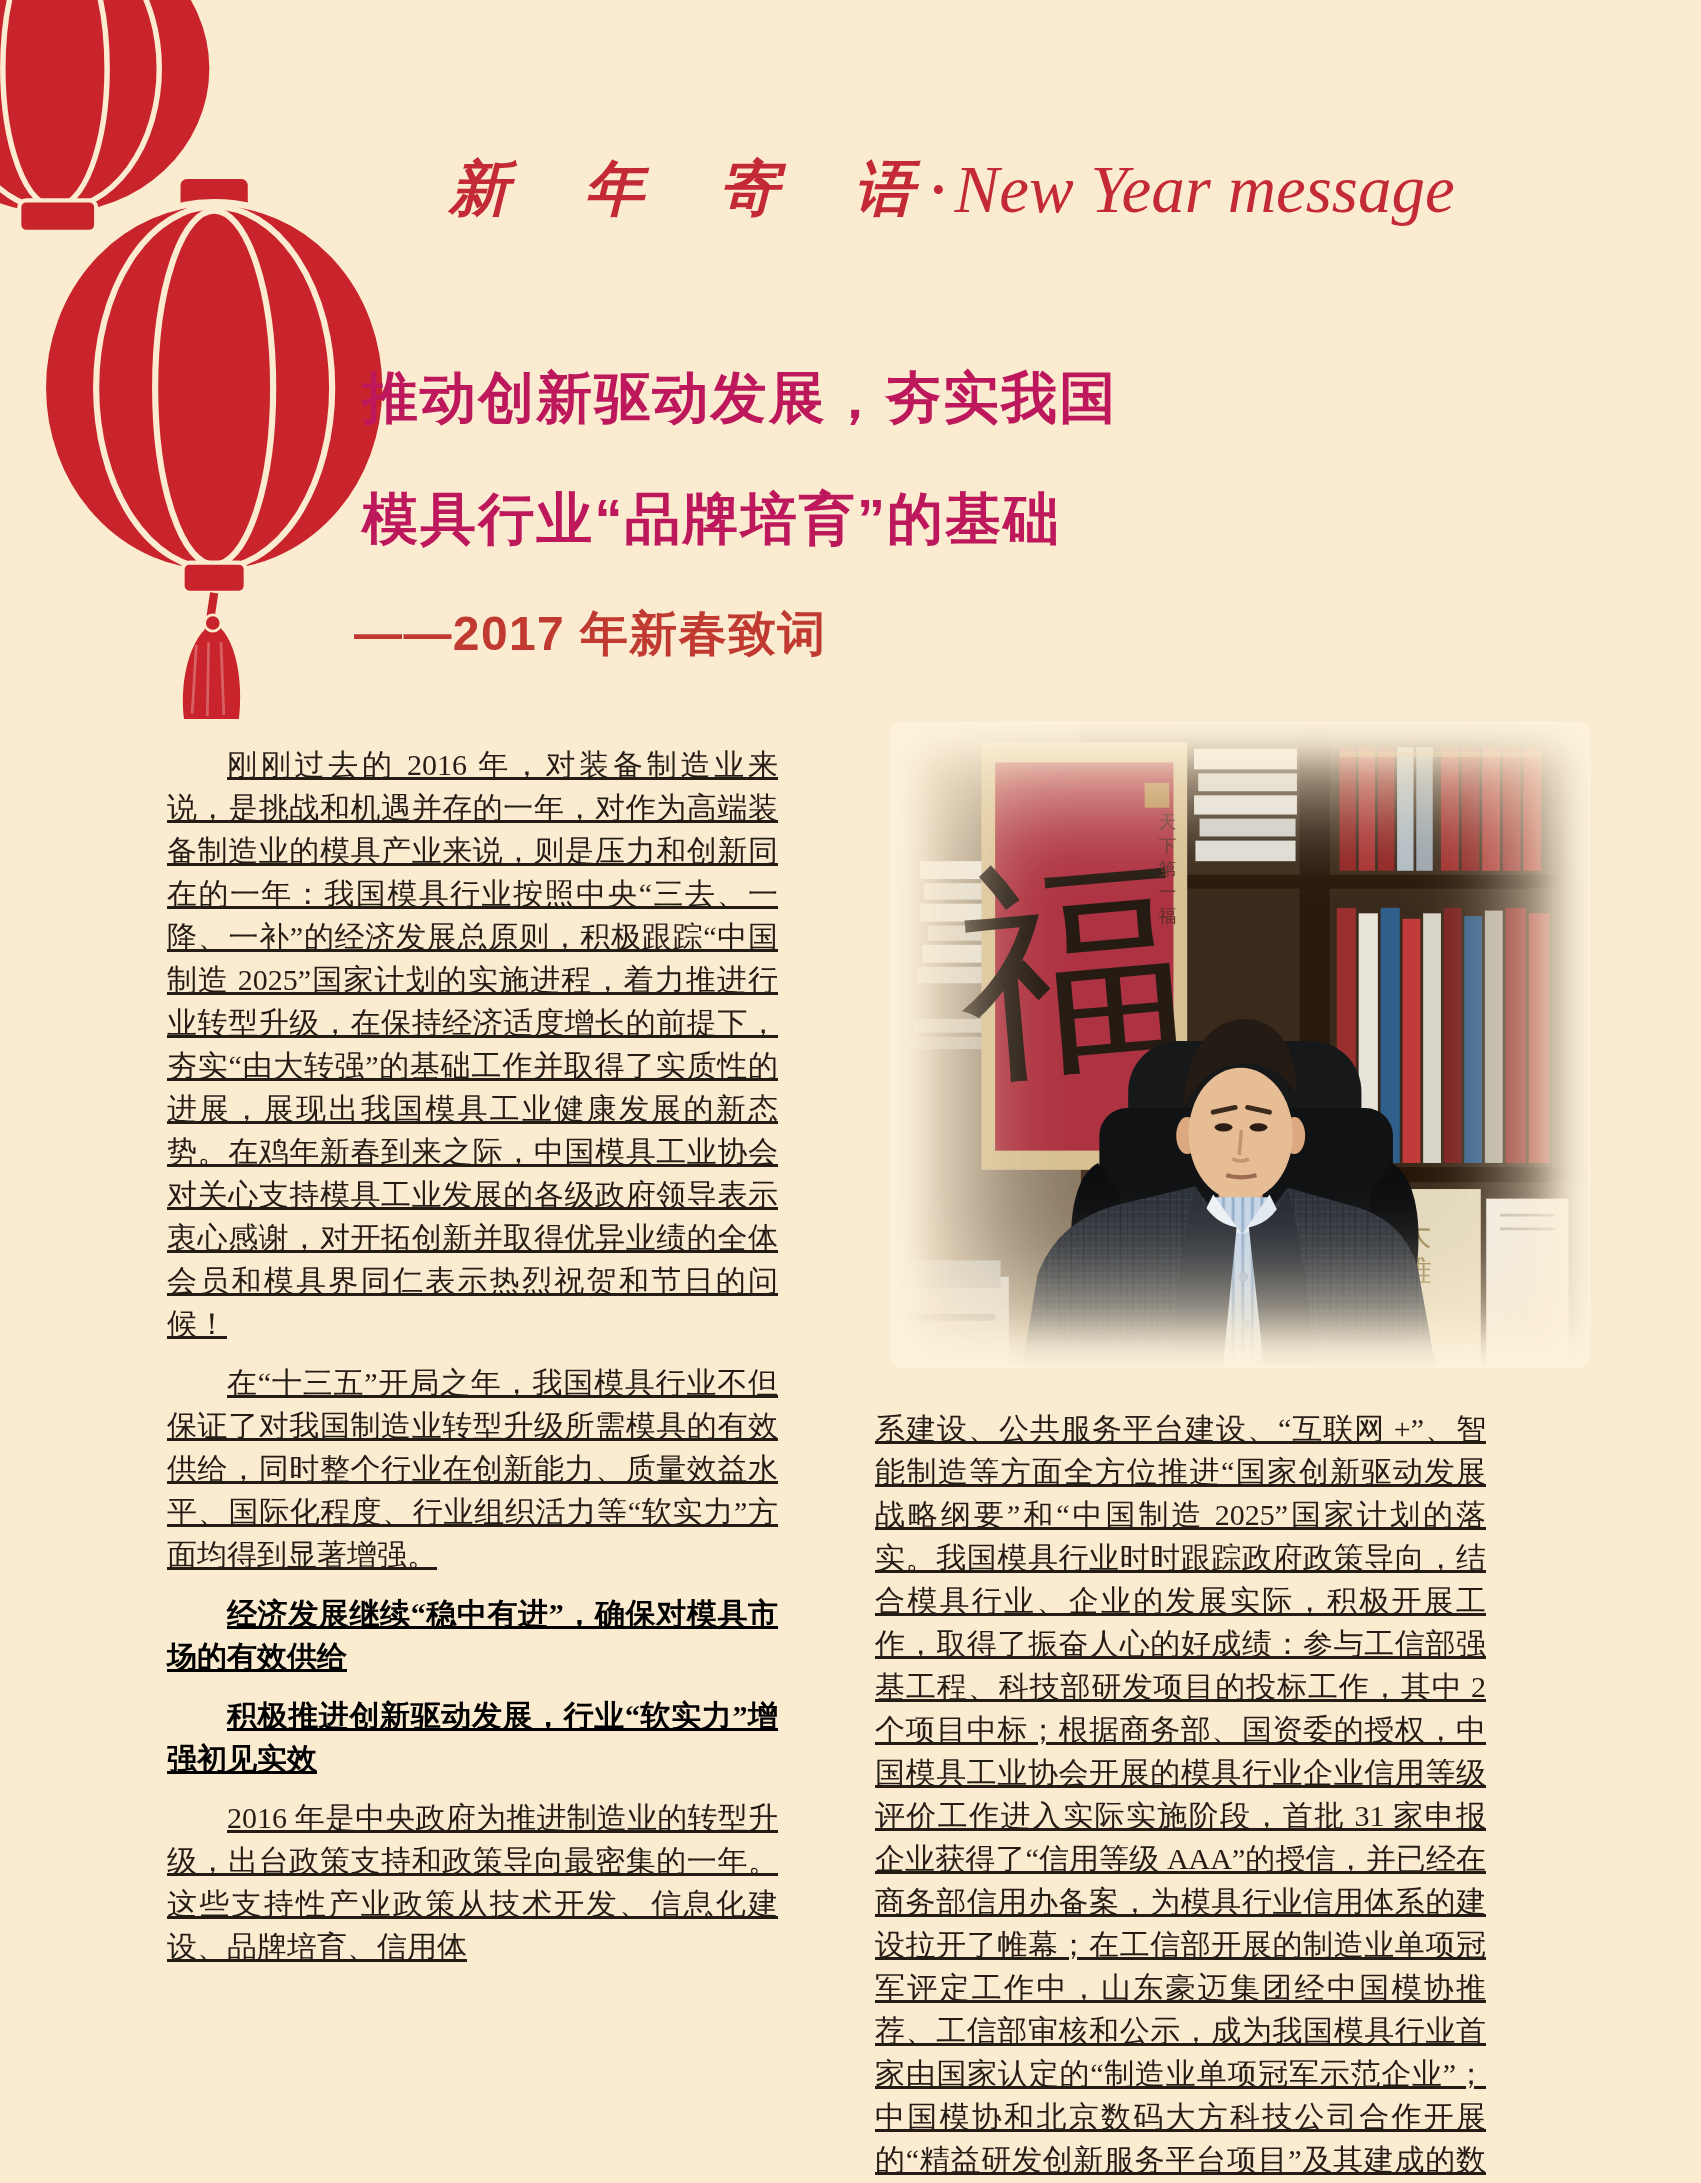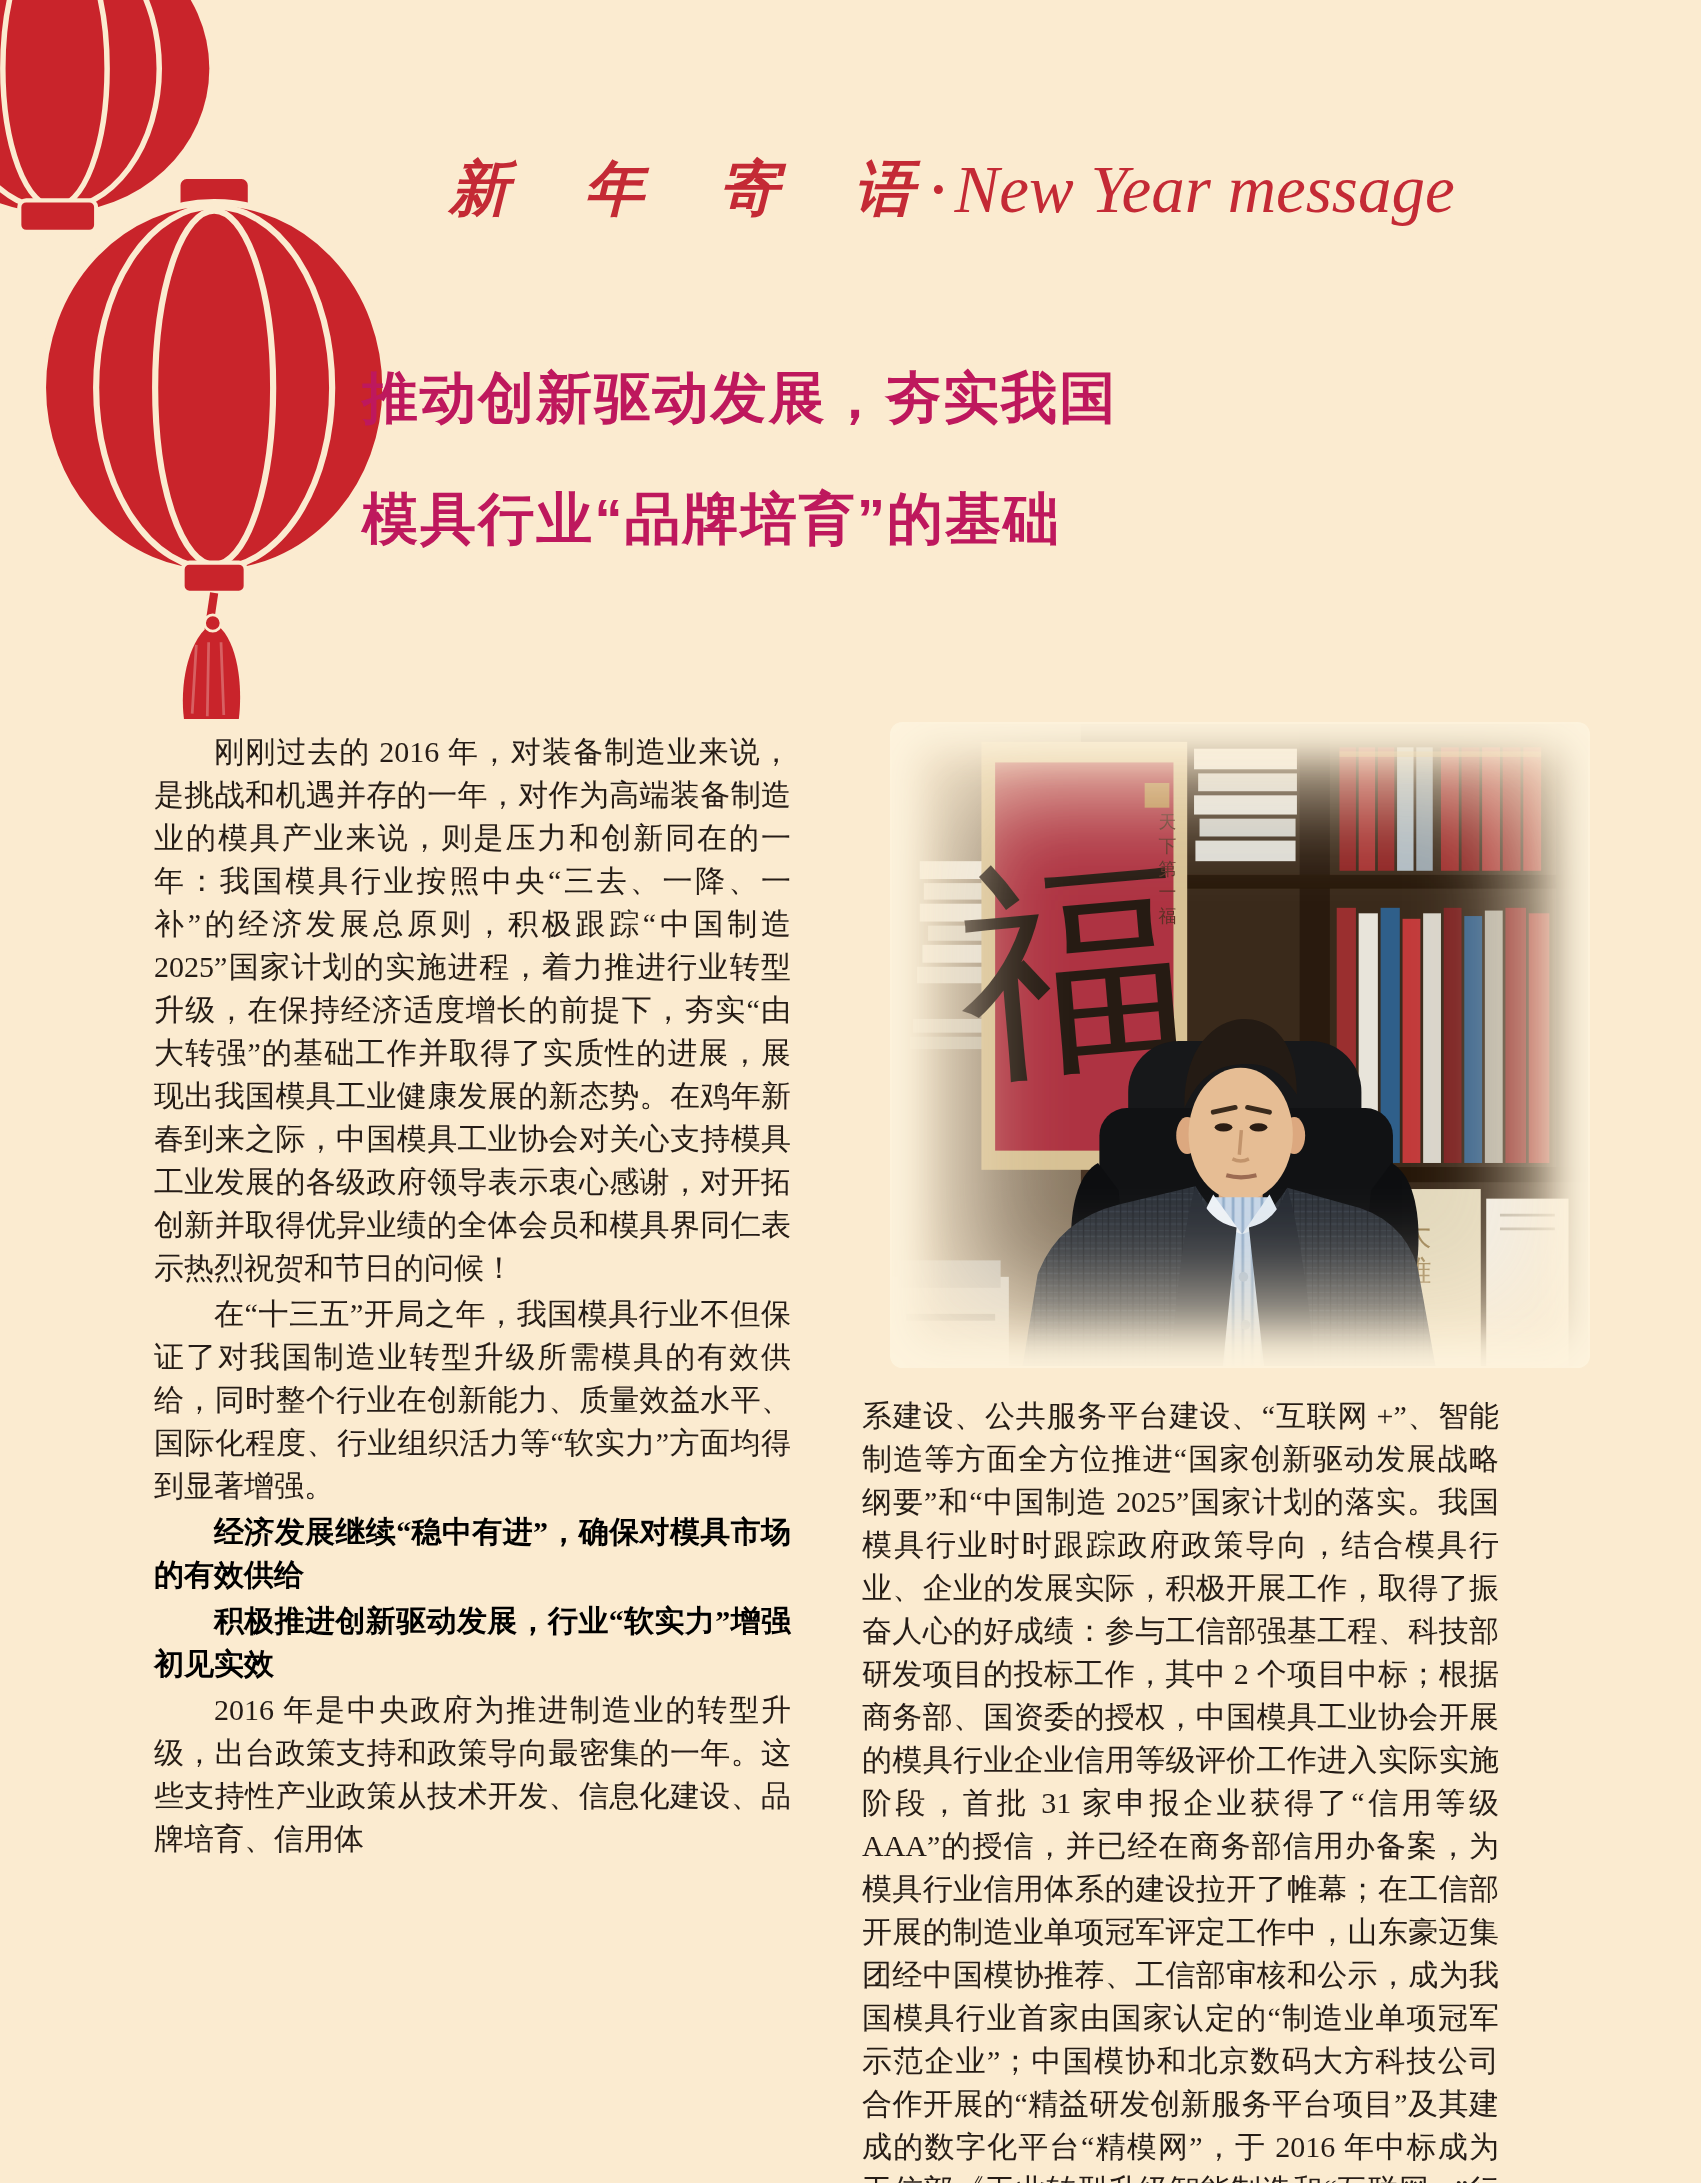--- a/index.html
+++ b/index.html
@@ -33,21 +33,21 @@
     font-family:"Liberation Sans","DejaVu Sans",sans-serif;
     font-weight:bold;color:#c13a31;font-size:48px;letter-spacing:1.4px;
   }
   
   .col{
     position:absolute;width:643px;
     font-size:30px;line-height:43px;
     text-align:justify;text-justify:inter-ideograph;
     color:#251c16;
   }
-  .col p{margin:3px;text-indent:2em;}
+  .col p{margin:16px;text-indent:2em;text-decoration:underline;}
   .col p.cont{text-indent:0;}
   .col p.subhead{color:#000000;font-weight:bold;}
   .col-left{left:151px;top:727px;}
   .col-right{left:859px;top:1391px;}
   
   .photo{
     position:absolute;left:892px;top:724px;width:696px;height:642px;
     border-radius:9.6px;
   }
   .photo svg{display:block;width:100%;height:100%;border-radius:9.6px;}
@@ -89,20 +89,21 @@
   <div class="masthead">
     <span class="cn">新 年 寄 语</span>
     <span class="dot">•</span>
     <span class="en">New Year message</span>
   </div>
 
   <div class="title">
     <div>推动创新驱动发展，夯实我国</div>
     <div>模具行业“品牌培育”的基础</div>
   </div>
+  <div class="subtitle">——2017 年新春致词</div>
 
   <div class="col col-left">
     <p>刚刚过去的 2016 年，对装备制造业来说，是挑战和机遇并存的一年，对作为高端装备制造业的模具产业来说，则是压力和创新同在的一年：我国模具行业按照中央“三去、一降、一补”的经济发展总原则，积极跟踪“中国制造 2025”国家计划的实施进程，着力推进行业转型升级，在保持经济适度增长的前提下，夯实“由大转强”的基础工作并取得了实质性的进展，展现出我国模具工业健康发展的新态势。在鸡年新春到来之际，中国模具工业协会对关心支持模具工业发展的各级政府领导表示衷心感谢，对开拓创新并取得优异业绩的全体会员和模具界同仁表示热烈祝贺和节日的问候！</p>
     <p>在“十三五”开局之年，我国模具行业不但保证了对我国制造业转型升级所需模具的有效供给，同时整个行业在创新能力、质量效益水平、国际化程度、行业组织活力等“软实力”方面均得到显著增强。</p>
     <p class="subhead">经济发展继续“稳中有进”，确保对模具市场的有效供给</p>
     <p class="subhead">积极推进创新驱动发展，行业“软实力”增强初见实效</p>
     <p>2016 年是中央政府为推进制造业的转型升级，出台政策支持和政策导向最密集的一年。这些支持性产业政策从技术开发、信息化建设、品牌培育、信用体</p>
   </div>
 
   <div class="photo">

